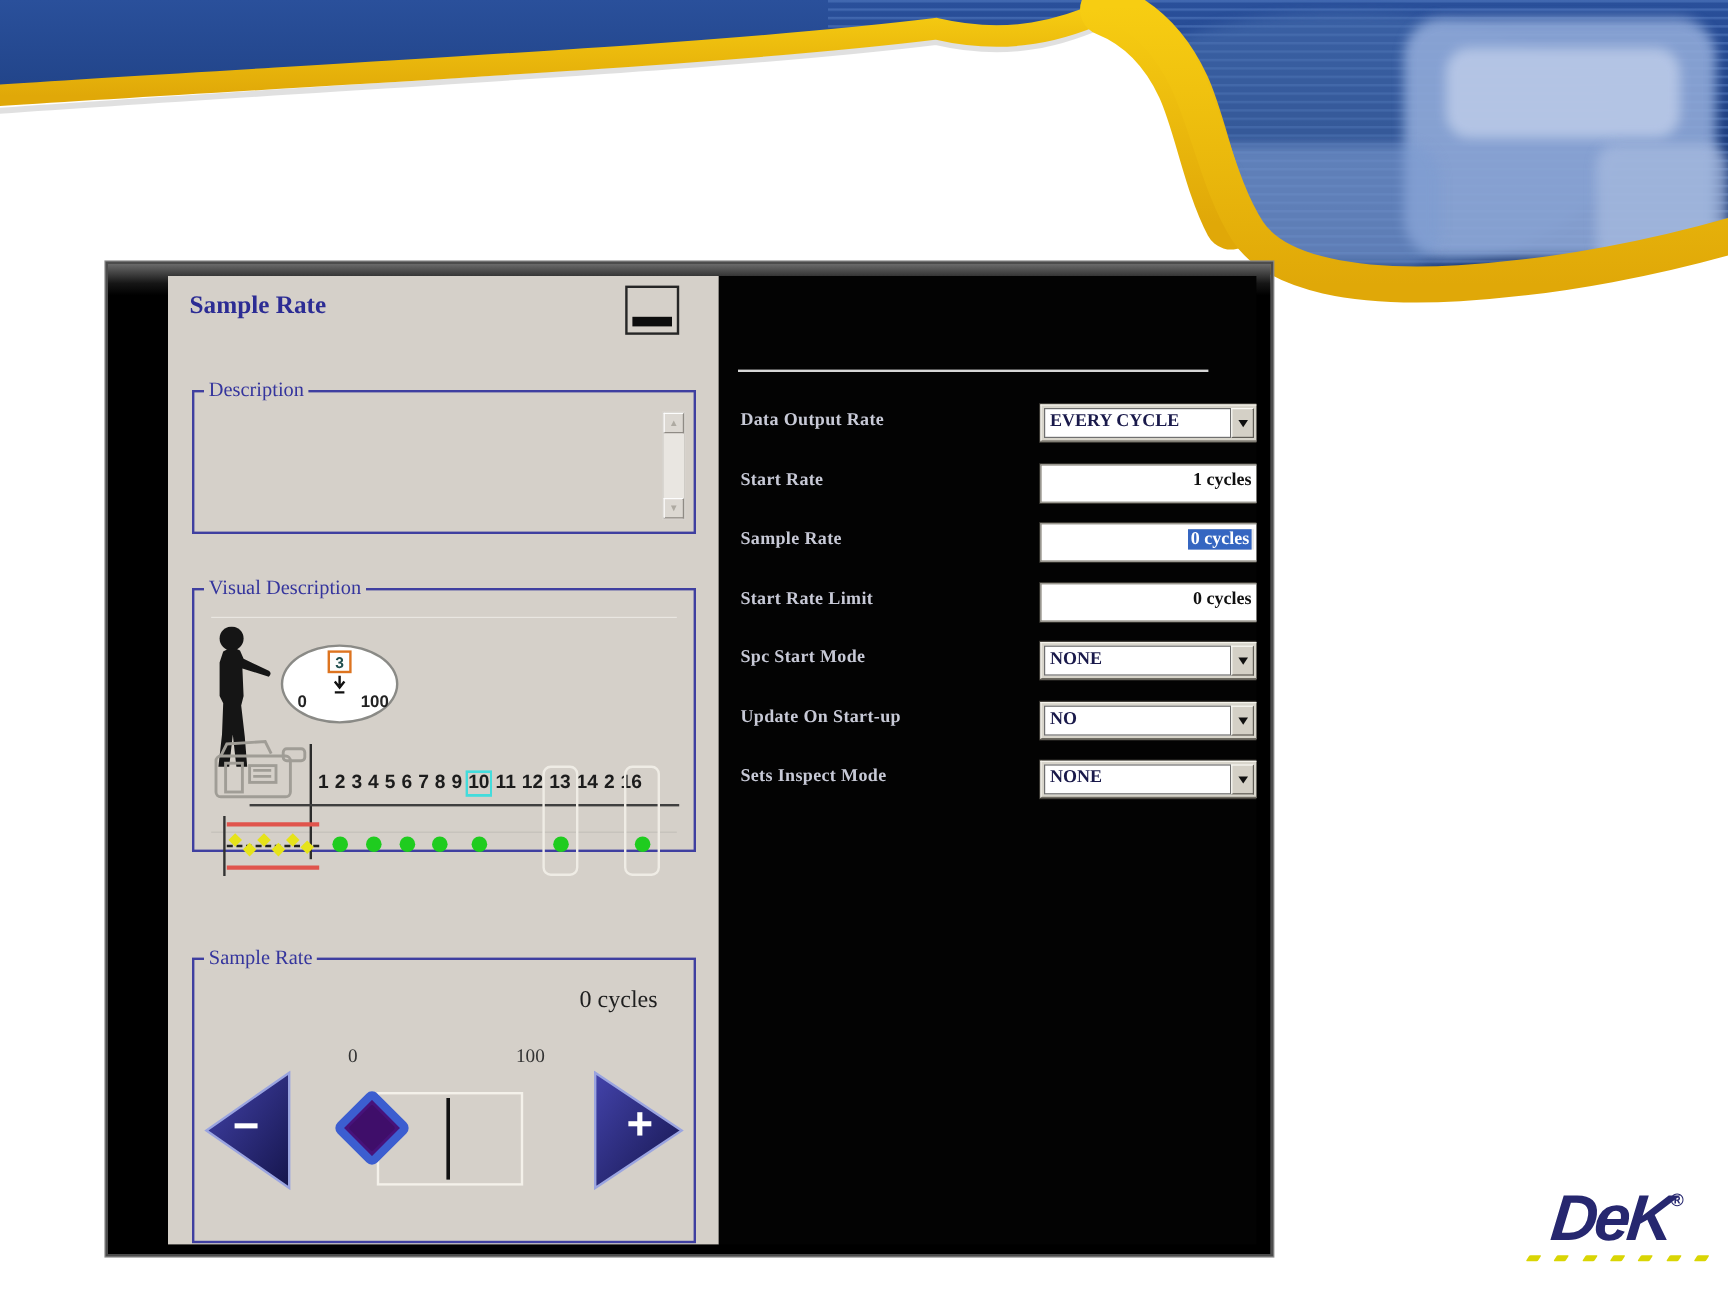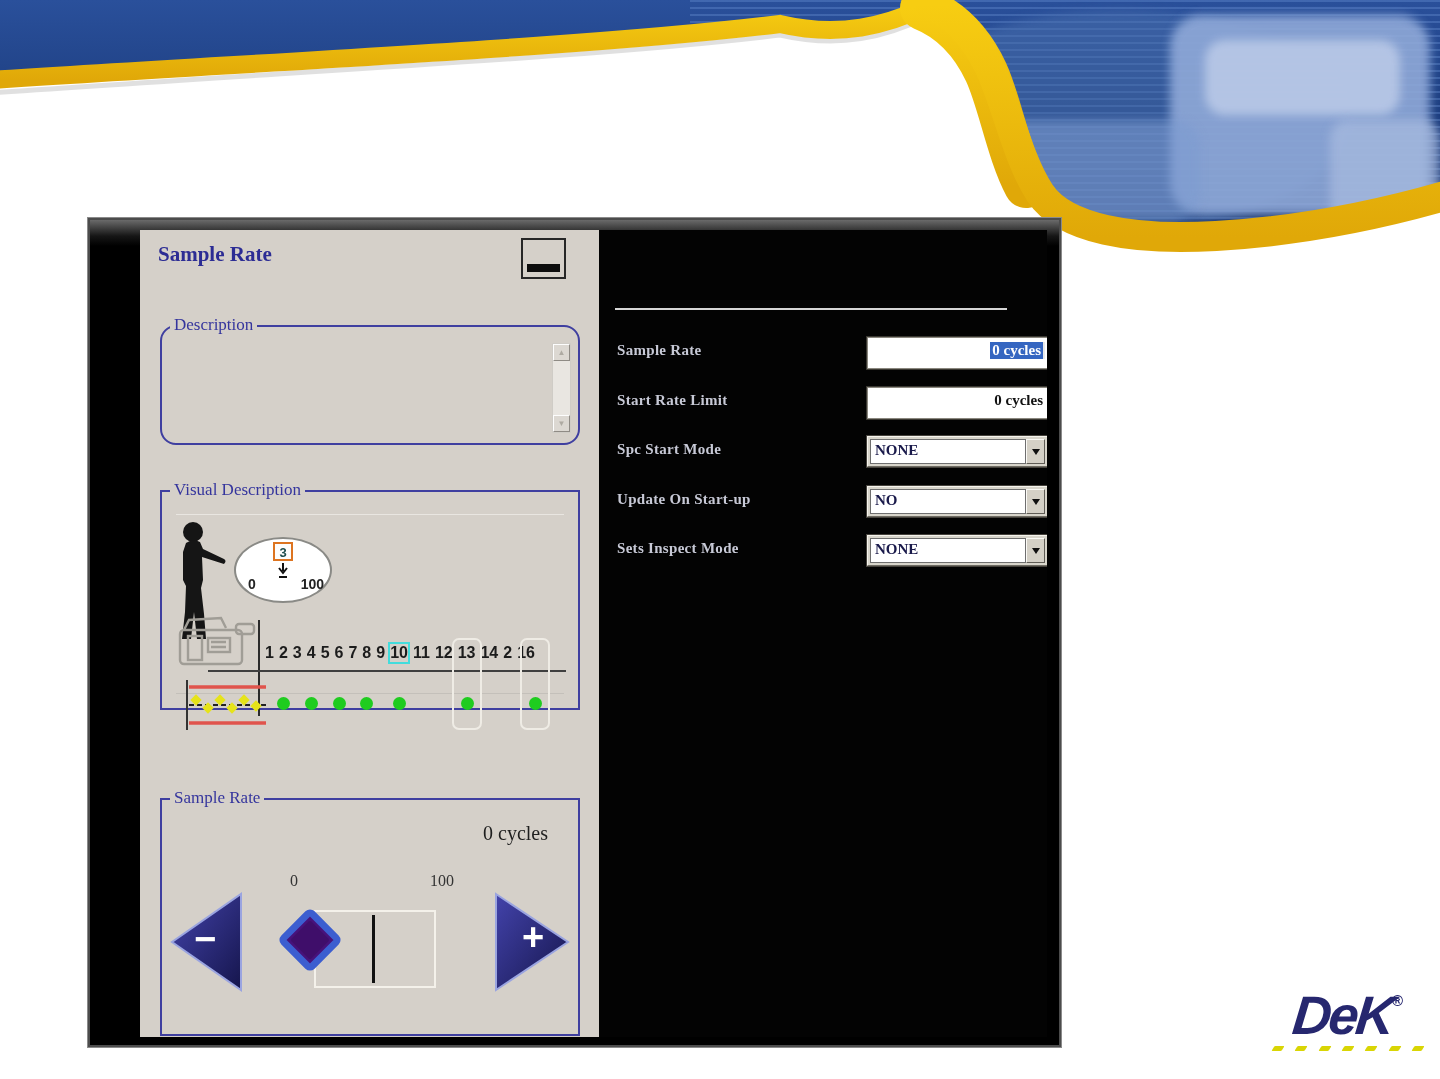--- a/index.html
+++ b/index.html
@@ -15,21 +15,21 @@
   .panel-left{position:relative;width:459px;background:#d5d0c9;overflow:hidden;}
   .panel-right{position:relative;flex:1;background:#030303;overflow:hidden;}
   
   .lp-title{position:absolute;left:18px;top:12px;font-size:21px;font-weight:bold;color:#2c2c94;}
   .min-btn{position:absolute;left:381px;top:8px;width:45px;height:41px;border:2px solid #262626;
            background:transparent;box-sizing:border-box;cursor:pointer;}
   .min-bar{position:absolute;left:4px;right:4px;bottom:5px;height:8px;background:#0d0d0d;}
   .fs{position:absolute;border:2px solid #3f3fa0;box-sizing:border-box;}
   .fs-legend{position:absolute;top:-12px;left:8px;background:#d5d0c9;padding:0 4px;
              font-size:17px;color:#35359d;white-space:nowrap;}
-  .fs-desc{left:20px;top:95px;width:420px;height:120px;border-radius:16px;}
+  .fs-desc{left:20px;top:95px;width:420px;height:120px;}
   .fs-visual{left:20px;top:260px;width:420px;height:220px;}
   .fs-sample{left:20px;top:568px;width:420px;height:238px;}
   .desc-text{position:absolute;left:14px;top:16px;right:44px;font-size:15.5px;line-height:1.38;color:#413e3c;}
   
   .sbar{position:absolute;right:7px;top:16px;bottom:10px;width:19px;background:#e9e6e1;
         border:1px solid #cfccc6;display:flex;flex-direction:column;justify-content:space-between;box-sizing:border-box;}
   .sbtn{height:17px;background:#dcd8d2;border:1px solid;border-color:#fdfdfd #8f8b85 #8f8b85 #fdfdfd;
         font-size:8px;line-height:15px;text-align:center;color:#aeaaa2;box-sizing:border-box;cursor:pointer;
         font-family:"Liberation Sans",sans-serif;}
   
@@ -265,20 +265,37 @@
             </svg>
             <span class="sign sign-plus">+</span>
           </div>
         </div>
       </div>
 
       <div class="panel-right">
         <div class="rp-hr"></div>
         <div class="rp-rows">
             <div class="rp-row">
+              <span class="rp-label">Data Output Rate</span>
+              <div class="combo">
+                <div class="combo-field">
+                  <span class="combo-text">EVERY CYCLE</span>
+                </div>
+                <div class="combo-btn">
+                  <i class="tri"></i>
+                </div>
+              </div>
+            </div>
+            <div class="rp-row">
+              <span class="rp-label">Start Rate</span>
+              <div class="tinput">
+                <span class="tval">1 cycles</span>
+              </div>
+            </div>
+            <div class="rp-row">
               <span class="rp-label">Sample Rate</span>
               <div class="tinput">
                 <span class="tval sel">0 cycles</span>
               </div>
             </div>
             <div class="rp-row">
               <span class="rp-label">Start Rate Limit</span>
               <div class="tinput">
                 <span class="tval">0 cycles</span>
               </div>

